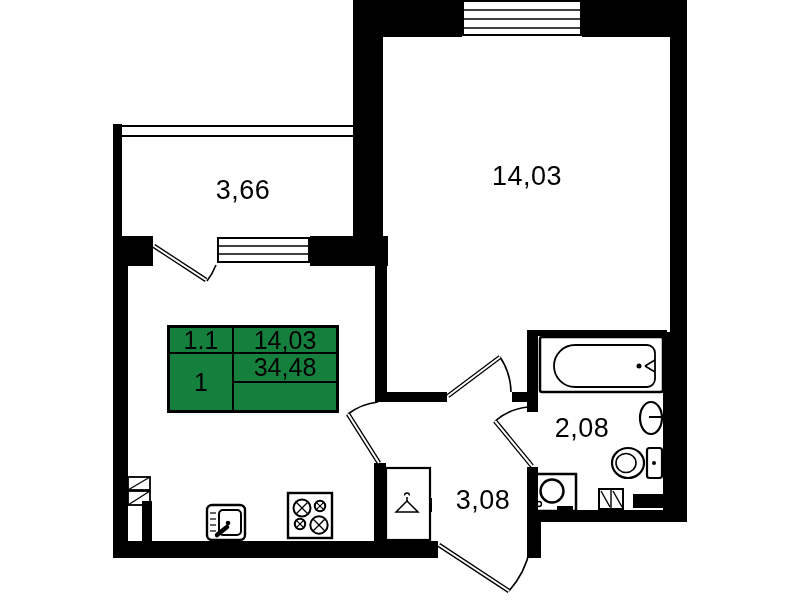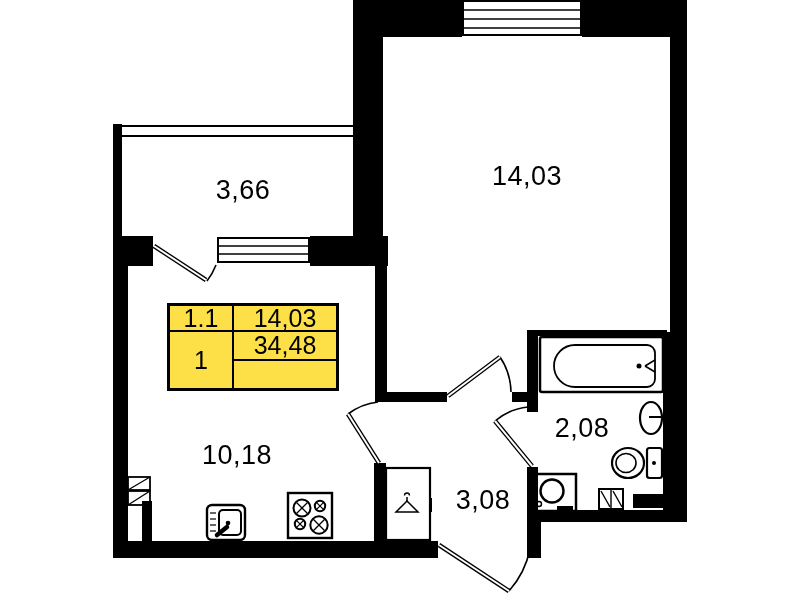--- a/index.html
+++ b/index.html
@@ -1,22 +1,22 @@
 <!DOCTYPE html>
 <html><head>
 <meta charset="utf-8">
 <style>
   html,body{margin:0;padding:0;background:#fff;}
   .plan{position:relative;width:799px;height:600px;background:#ffffff;overflow:hidden;
         font-family:"Liberation Sans",sans-serif;}
   .plan svg{position:absolute;left:0;top:0;}
   .room-label{position:absolute;transform:translate(-50%,-50%);font-size:27px;color:#000;
         letter-spacing:0.5px;white-space:nowrap;}
-  .legend{position:absolute;left:167px;top:303px;width:172px;height:88px;
-        border:3px solid #000;box-sizing:border-box;background:#fde047;
+  .legend{position:absolute;left:167px;top:325px;width:172px;height:88px;
+        border:3px solid #000;box-sizing:border-box;background:#15803d;
         display:grid;grid-template-columns:64px 1fr;grid-template-rows:26px 29px 1fr;}
   .legend .cell{display:flex;align-items:center;justify-content:center;
         font-size:25px;color:#000;box-sizing:border-box;}
   .c11{border-right:2.5px solid #000;border-bottom:2.5px solid #000;}
   .c12{border-bottom:2.5px solid #000;}
   .c21{grid-row:2/4;border-right:2.5px solid #000;}
   .c22{border-bottom:2.5px solid #000;}
 </style>
 </head>
 <body>
@@ -159,21 +159,20 @@
     <g>
       <path d="M396,512 L418,512 L407,501 Z" stroke-width="1.5"></path>
       <line x1="407" y1="501" x2="407" y2="497" stroke-width="1.5"></line>
       <path d="M409.5,495.5 A2.5,2.5 0 1 0 404.5,495.5" stroke-width="1.3"></path>
     </g>
   </g>
 </svg>
 
   <div class="room-label" style="left:243px;top:190px">3,66</div>
   <div class="room-label" style="left:527px;top:176px">14,03</div>
-  <div class="room-label" style="left:237px;top:455px">10,18</div>
   <div class="room-label" style="left:483px;top:500px">3,08</div>
   <div class="room-label" style="left:582px;top:428px">2,08</div>
 
   <div class="legend">
     <div class="cell c11">1.1</div>
     <div class="cell c12">14,03</div>
     <div class="cell c21">1</div>
     <div class="cell c22">34,48</div>
   </div>
 

